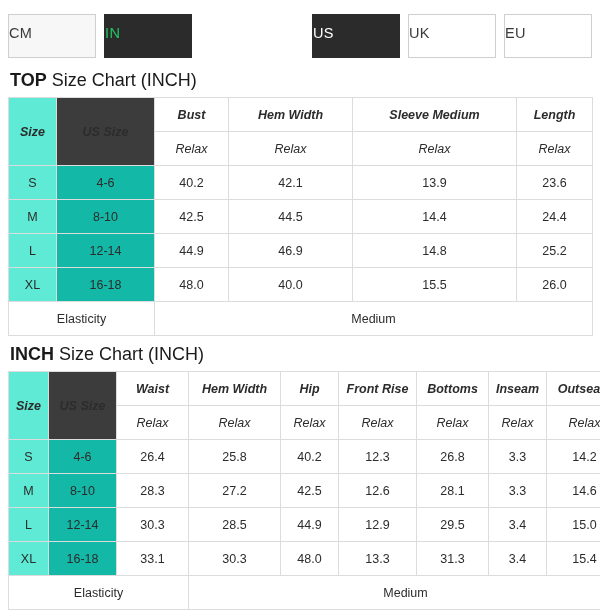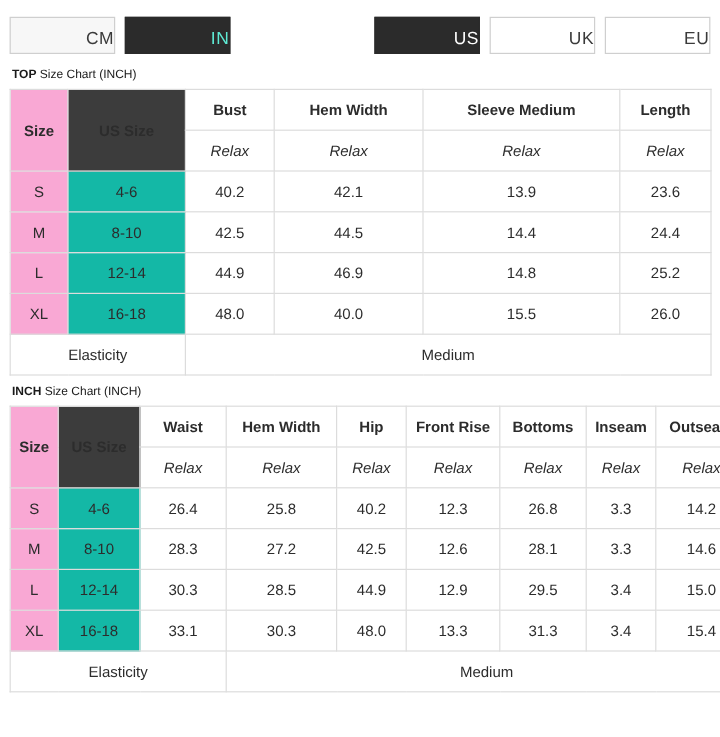--- a/index.html
+++ b/index.html
@@ -27,50 +27,49 @@
     align-items: flex-start;
     padding: 14px 8px 10px 8px;
     box-sizing: border-box;
   }
   .unit-group {
     display: flex;
     gap: 8px;
   }
   .unit-btn {
     min-width: 88px;
-    height: 31px;
+    height: 44px;
     line-height: 36px;
-    text-align: right;
+    text-align: left;
     font-size: 14.5px;
     letter-spacing: 0.4px;
     border: 1px solid #cfcfcf;
     background: #f7f7f7;
     color: #3a3a3a;
     box-sizing: border-box;
     cursor: pointer;
     user-select: none;
   }
   .unit-btn.active {
     background: #2b2b2b;
     border-color: #2b2b2b;
-    color: #5eead4;
+    color: #22c55e;
   }
   .unit-group.right .unit-btn {
     background: #ffffff;
-    padding-left: 48px;
   }
   .unit-group.right .unit-btn.active {
     background: #2b2b2b;
     color: #ffffff;
     border-color: #2b2b2b;
   }
 
   
   .section-title {
-    font-size: 10px;
+    font-size: 18px;
     font-weight: bold;
     color: #1a1a1a;
     padding: 2px 0 6px 10px;
   }
   .section-title .reg {
     font-weight: normal;
   }
 
   
   table.size-table {
@@ -87,23 +86,24 @@
     font-size: 12.5px;
     font-weight: normal;
     color: #2c2c2c;
     padding: 0;
     height: 34px;
     box-sizing: border-box;
   }
   table.size-table th {
     font-weight: bold;
     font-size: 12.5px;
+    font-style: italic;
   }
   .col-size {
-    background: #f9a8d4;
+    background: #5eead4;
     font-weight: bold;
   }
   .col-ussize {
     background: #3c3c3c;
     color: #ffffff;
     font-weight: bold;
   }
   td.ussize-cell {
     background: #14b8a6;
     color: #2c2c2c;

